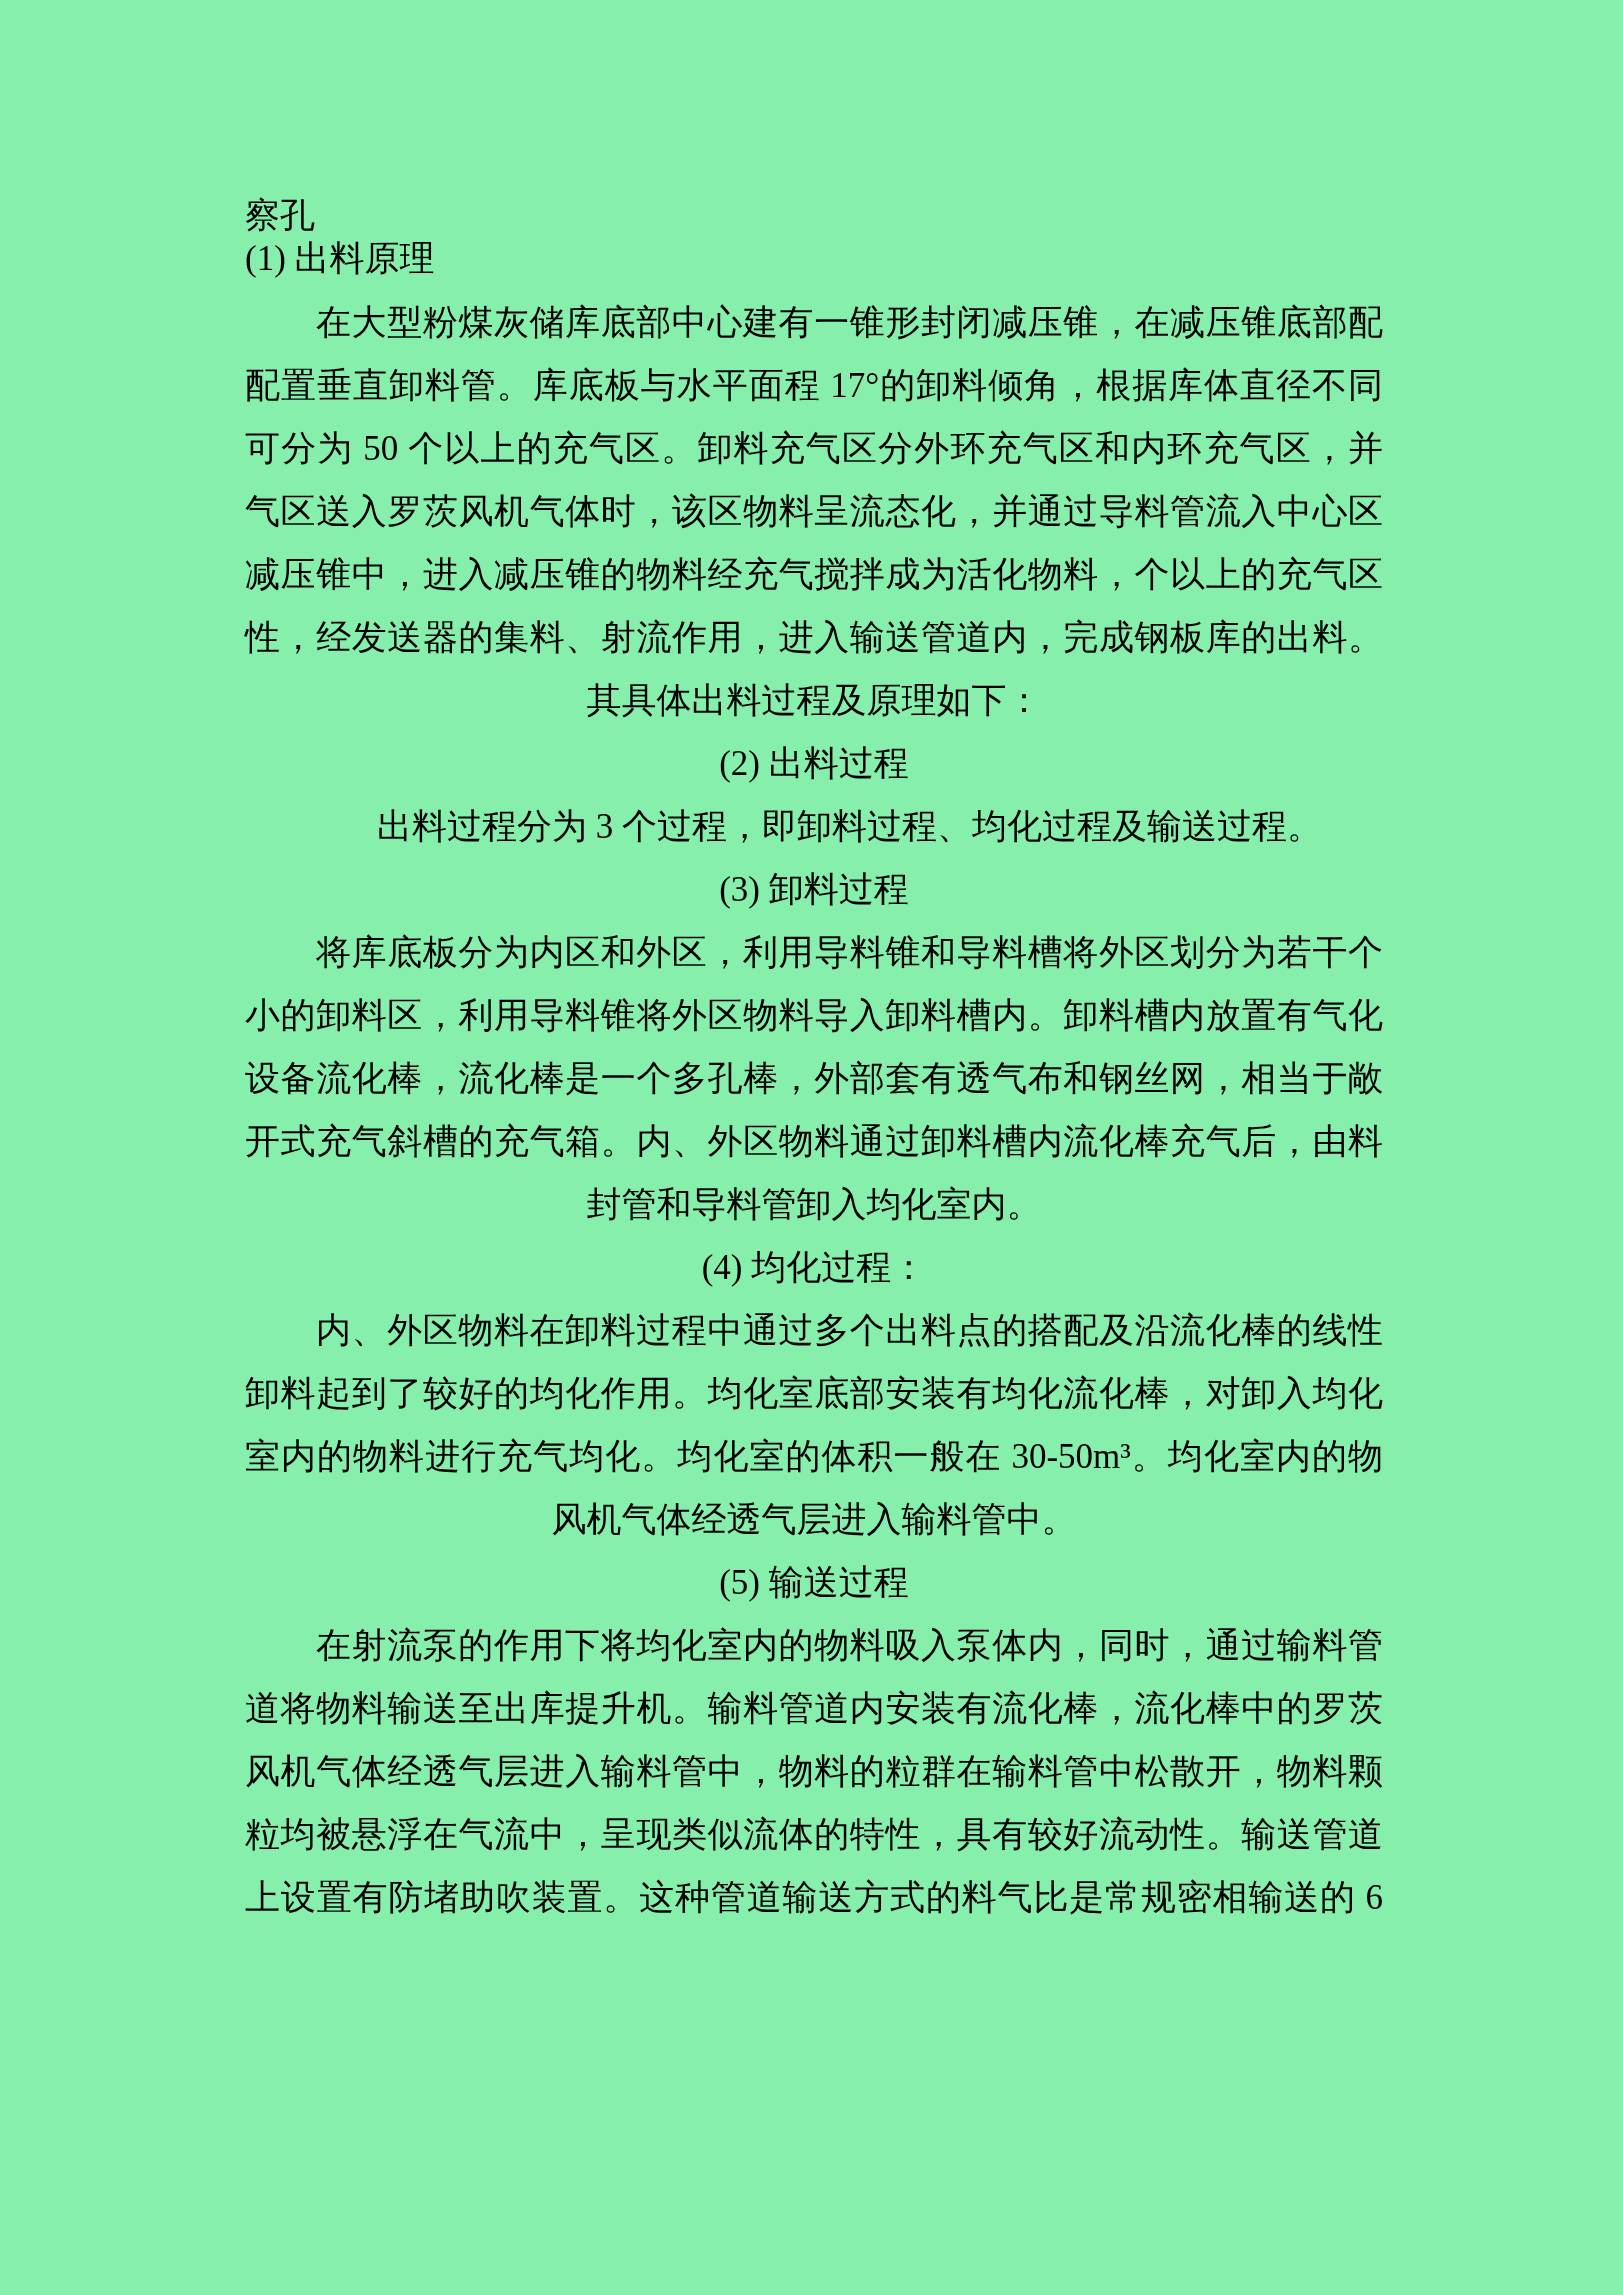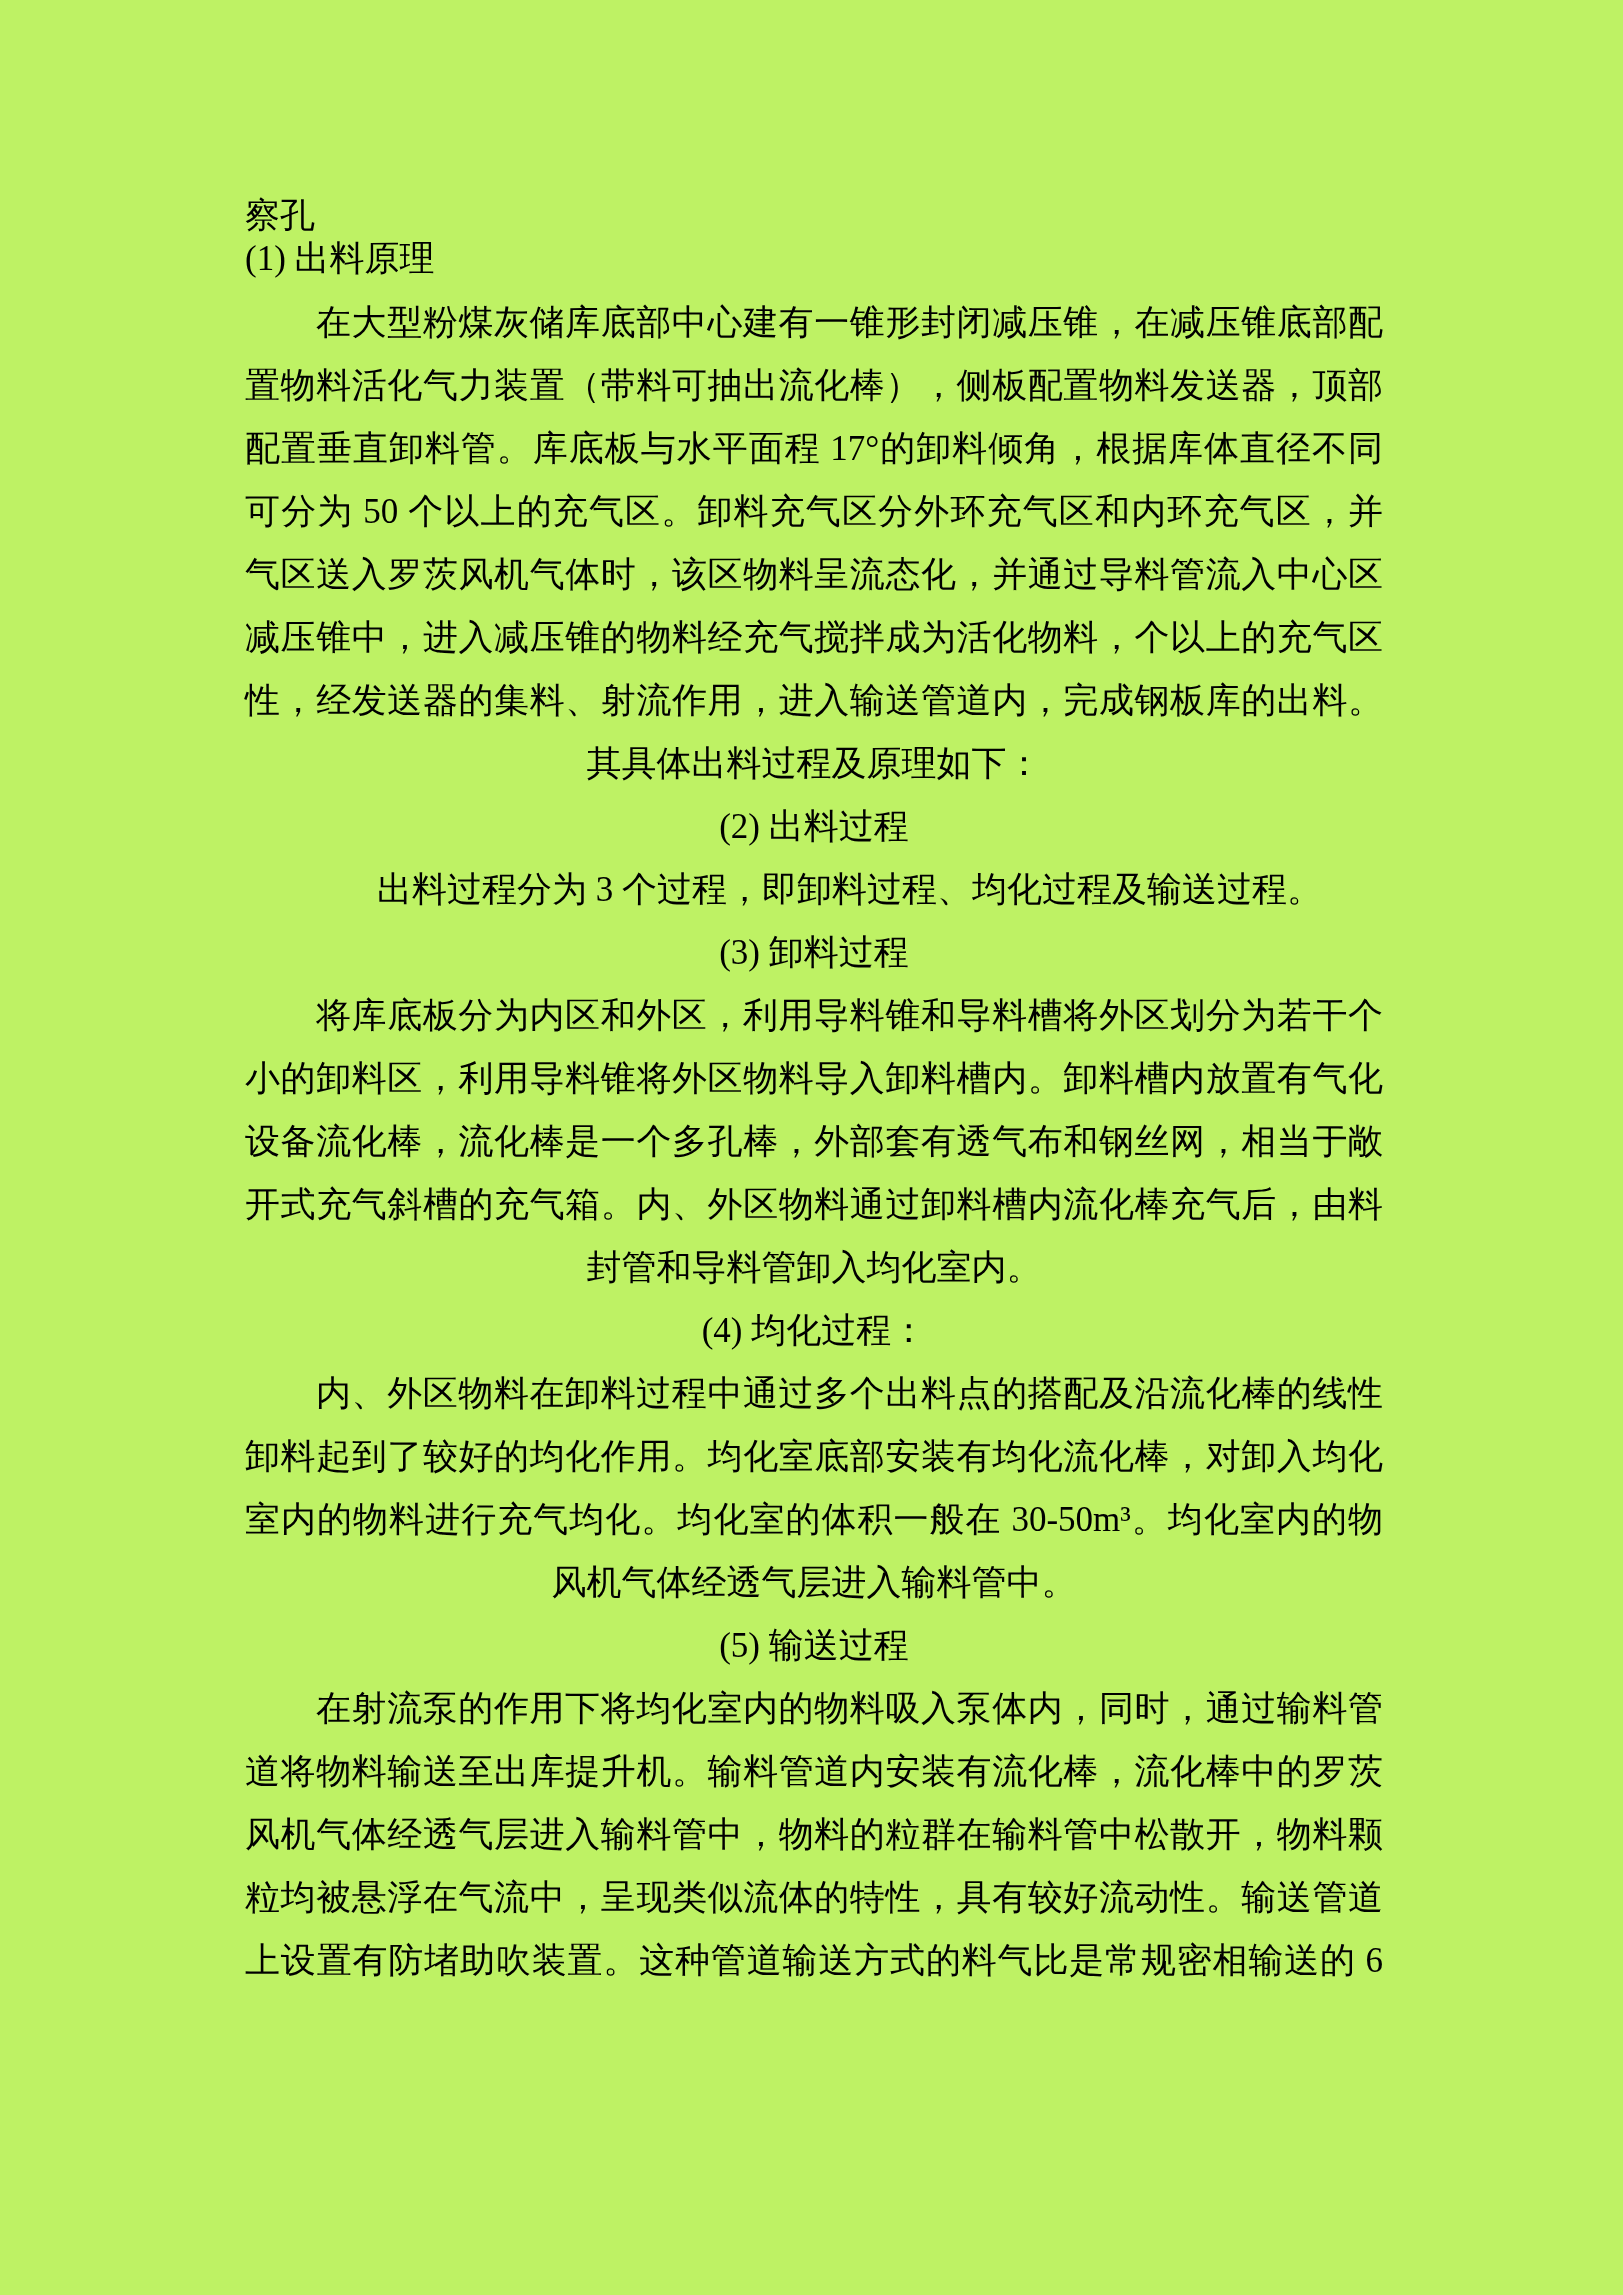--- a/index.html
+++ b/index.html
@@ -4,21 +4,21 @@
 <style>
   html, body {
     margin: 0;
     padding: 0;
     background: #ffffff;
   }
   .page {
     position: relative;
     width: 1623px;
     height: 2295px;
-    background: #bef264;
+    background: #86efac;
     color: #000000;
     font-family: "Liberation Serif", "DejaVu Serif", serif;
     overflow: hidden;
   }
   .content {
     position: absolute;
     left: 245px;
     top: 194px;
     width: 1138px;
   }
@@ -51,21 +51,20 @@
 <body>
 
 <div class="page">
   <div class="content">
     <div class="heading-block">
         <div class="line tight">察孔</div>
         <div class="line tight">(1) 出料原理</div>
       </div>
     <div class="body-block">
         <div class="line start">在大型粉煤灰储库底部中心建有一锥形封闭减压锥，在减压锥底部配</div>
-        <div class="line fill">置物料活化气力装置（带料可抽出流化棒），侧板配置物料发送器，顶部</div>
         <div class="line fill">配置垂直卸料管。库底板与水平面程 17°的卸料倾角，根据库体直径不同</div>
         <div class="line fill">可分为 50 个以上的充气区。卸料充气区分外环充气区和内环充气区，并</div>
         <div class="line fill">气区送入罗茨风机气体时，该区物料呈流态化，并通过导料管流入中心区</div>
         <div class="line fill">减压锥中，进入减压锥的物料经充气搅拌成为活化物料，个以上的充气区</div>
         <div class="line fill">性，经发送器的集料、射流作用，进入输送管道内，完成钢板库的出料。</div>
         <div class="line end">其具体出料过程及原理如下：</div>
         <div class="line end">(2) 出料过程</div>
         <div class="line start-end">出料过程分为 3 个过程，即卸料过程、均化过程及输送过程。</div>
         <div class="line end">(3) 卸料过程</div>
         <div class="line start">将库底板分为内区和外区，利用导料锥和导料槽将外区划分为若干个</div>

